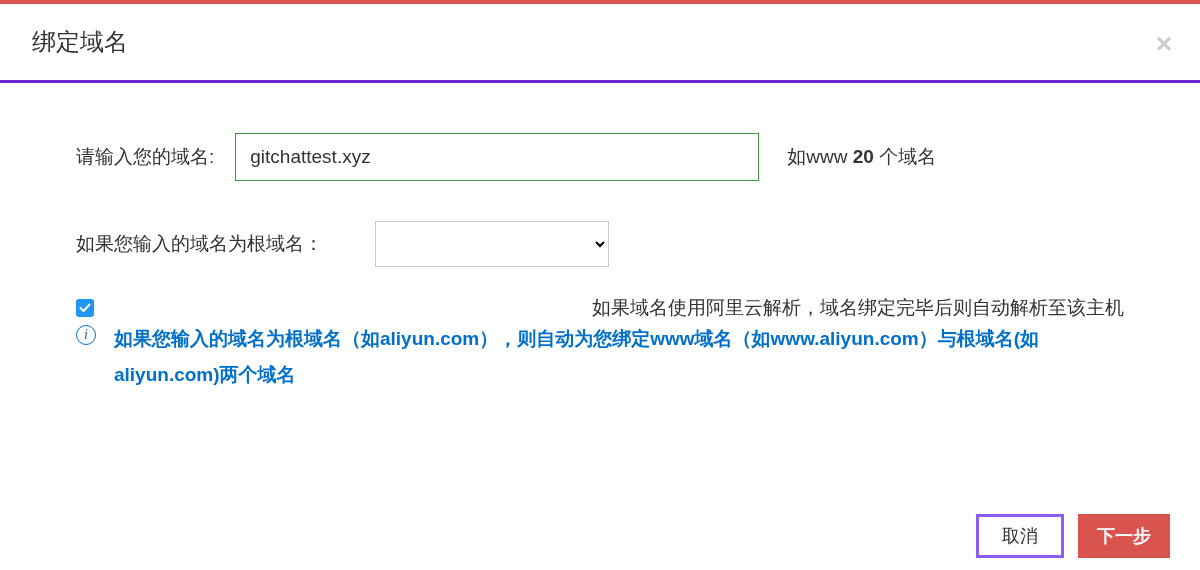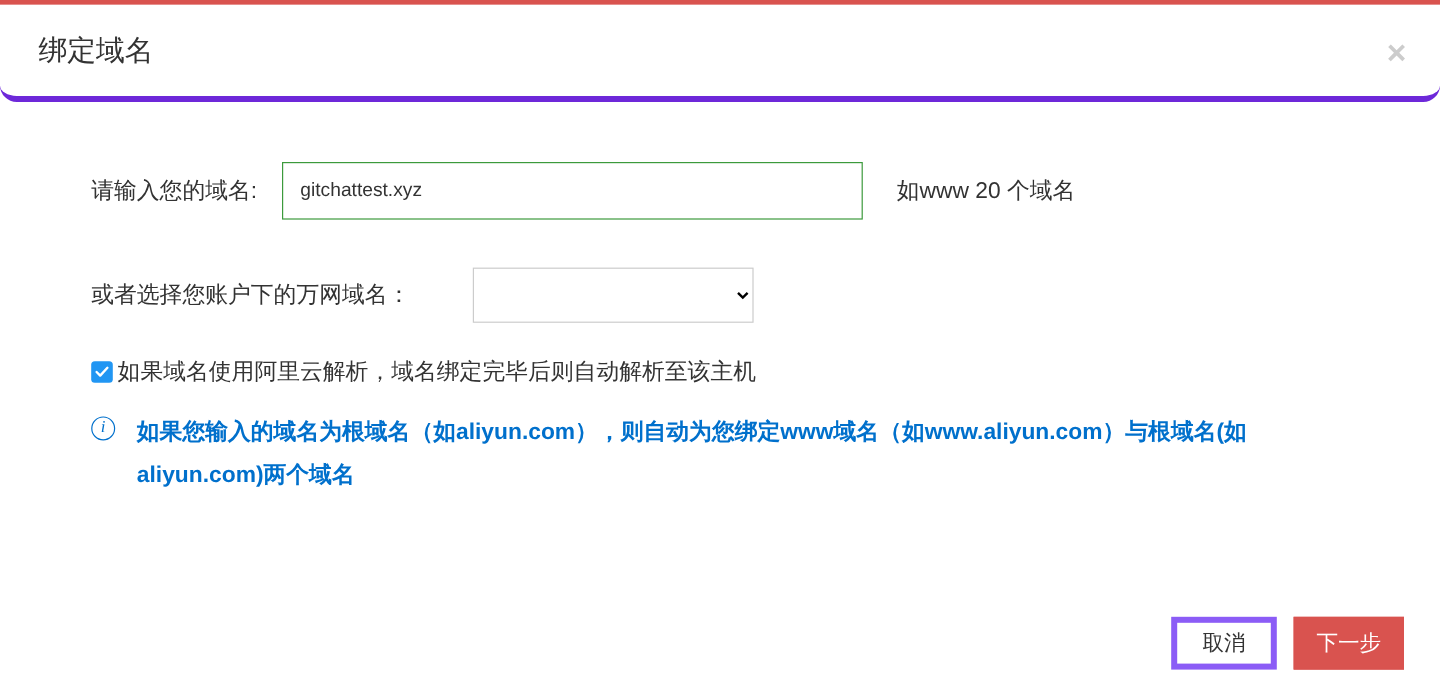--- a/index.html
+++ b/index.html
@@ -21,23 +21,22 @@
       background: #d9534f;
     }
     .modal {
       width: 100%;
       height: calc(100% - 4px);
       background: #fff;
       position: relative;
     }
     .modal-header {
       padding: 22px 30px 22px 32px;
-      border-bottom: 5px solid #6d28d9;
+      border-bottom: 3px solid #6d28d9;
       position: relative;
-      border-radius: 14px;
     }
     .modal-title {
       font-size: 24px;
       color: #333;
       font-weight: 500;
     }
     .close-btn {
       position: absolute;
       right: 28px;
       top: 26px;
@@ -57,35 +56,35 @@
       align-items: center;
       margin-bottom: 40px;
     }
     .label {
       font-size: 19px;
       color: #333;
       margin-right: 21px;
       white-space: nowrap;
     }
     .domain-input {
-      width: 484px;
+      width: 524px;
       height: 48px;
       border: 1px solid #3c9a3c;
       padding: 0 14px;
-      font-size: 16px;
+      font-size: 19px;
       color: #333;
       outline: none;
     }
     .remaining-text {
       margin-left: 28px;
       font-size: 19px;
       color: #333;
     }
     .remaining-text .count {
-      font-weight: 400;
+      font-weight: 700;
       text-align: right;
     }
     .select-row {
       display: flex;
       align-items: center;
       margin-bottom: 28px;
     }
     .select-label {
       font-size: 19px;
       color: #333;
@@ -95,21 +94,21 @@
       width: 234px;
       height: 46px;
       border: 1px solid #ccc;
       background: #fff;
       font-size: 16px;
       padding: 0 10px;
     }
     .checkbox-row {
       display: flex;
       align-items: center;
-      margin-bottom: 20px;
+      justify-content: space-between;
     }
     .checkbox-wrapper {
       width: 18px;
       height: 18px;
       background: #2196f3;
       border-radius: 3px;
       display: flex;
       align-items: center;
       justify-content: center;
       margin-right: 4px;
@@ -154,32 +153,33 @@
       bottom: 0;
       right: 0;
       padding: 12px 30px 12px 0;
       display: flex;
       gap: 14px;
     }
     .btn {
       min-width: 88px;
       height: 44px;
       font-size: 18px;
-      border: 5px solid #8b5cf6;
+      border: 3px solid #8b5cf6;
       cursor: pointer;
       padding: 0 18px;
     }
     .btn-cancel {
       background: #fff;
       color: #333;
     }
     .btn-primary {
       background: #d9534f;
       color: #fff;
       border: 1px solid #d9534f;
+      font-weight: bold;
     }
   </style>
 </head>
 <body>
 
 <div class="top-bar"></div>
 
 <div class="modal">
   <div class="modal-header">
     <div class="modal-title">绑定域名</div>
@@ -189,21 +189,21 @@
   <div class="modal-body">
     <div class="form-row">
       <span class="label">请输入您的域名:</span>
       <input type="text" class="domain-input" value="gitchattest.xyz" style="">
       <span class="remaining-text">
         <span>如www </span><span class="count">20</span><span> 个域名</span>
       </span>
     </div>
 
     <div class="select-row">
-      <span class="select-label">或者选择您账户下的万网域名：</span>
+      <span class="select-label">如果您输入的域名为根域名：</span>
       <select class="domain-select">
         <option></option>
       </select>
     </div>
 
     <div class="checkbox-row">
       <div class="checkbox-wrapper">
         <svg viewBox="0 0 12 12">
           <path d="M1.5 6 L4.5 9 L10.5 2.5" stroke="#fff" stroke-width="2" fill="none" stroke-linecap="round" stroke-linejoin="round"></path>
         </svg>

